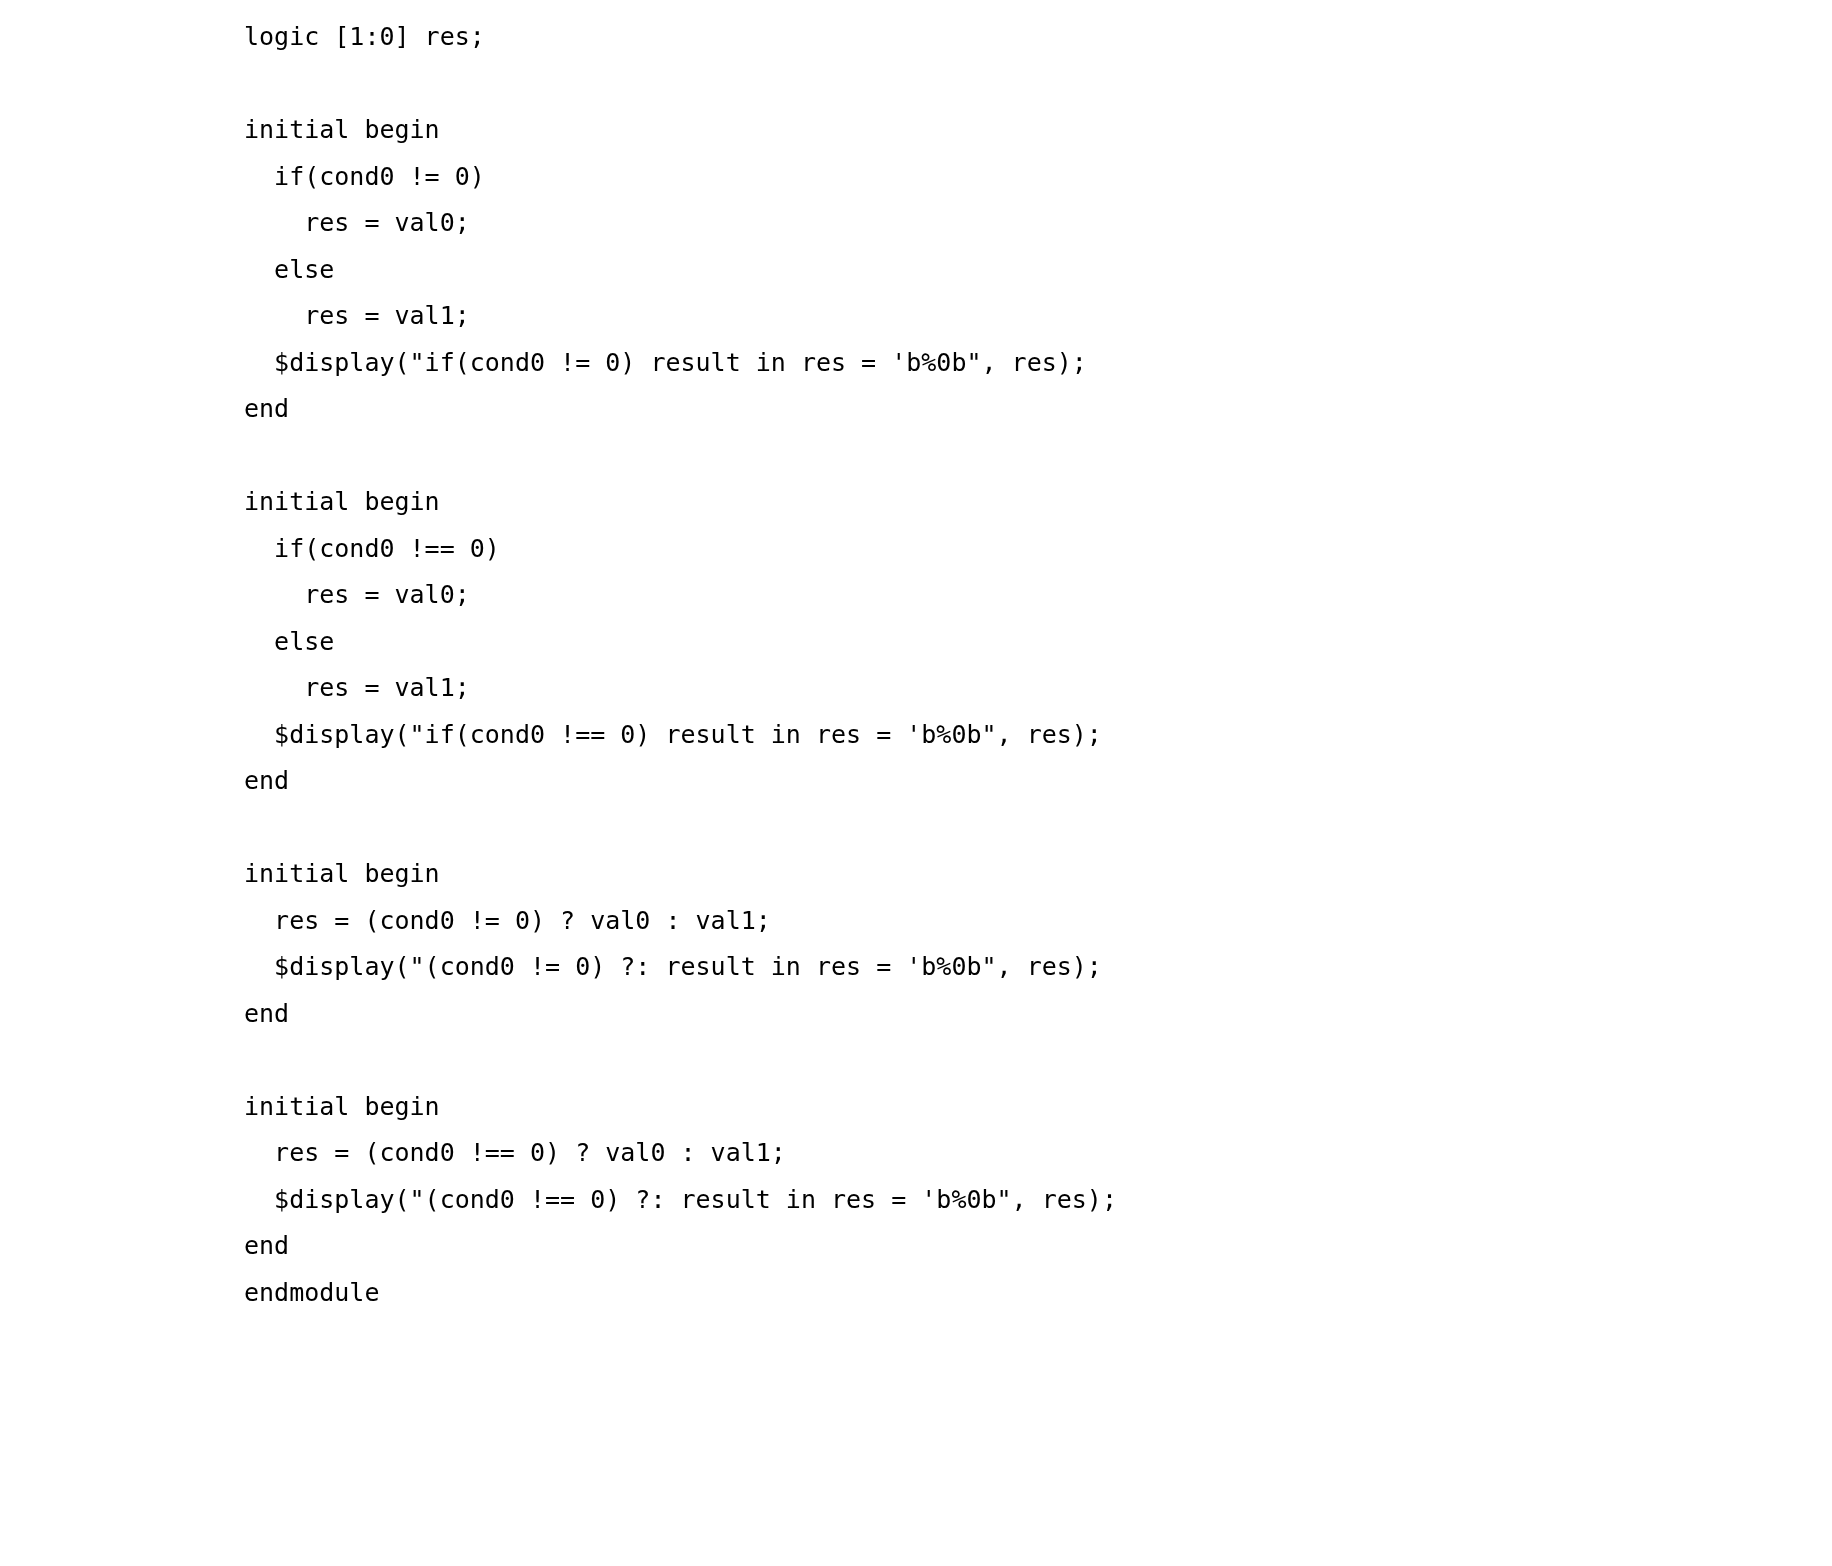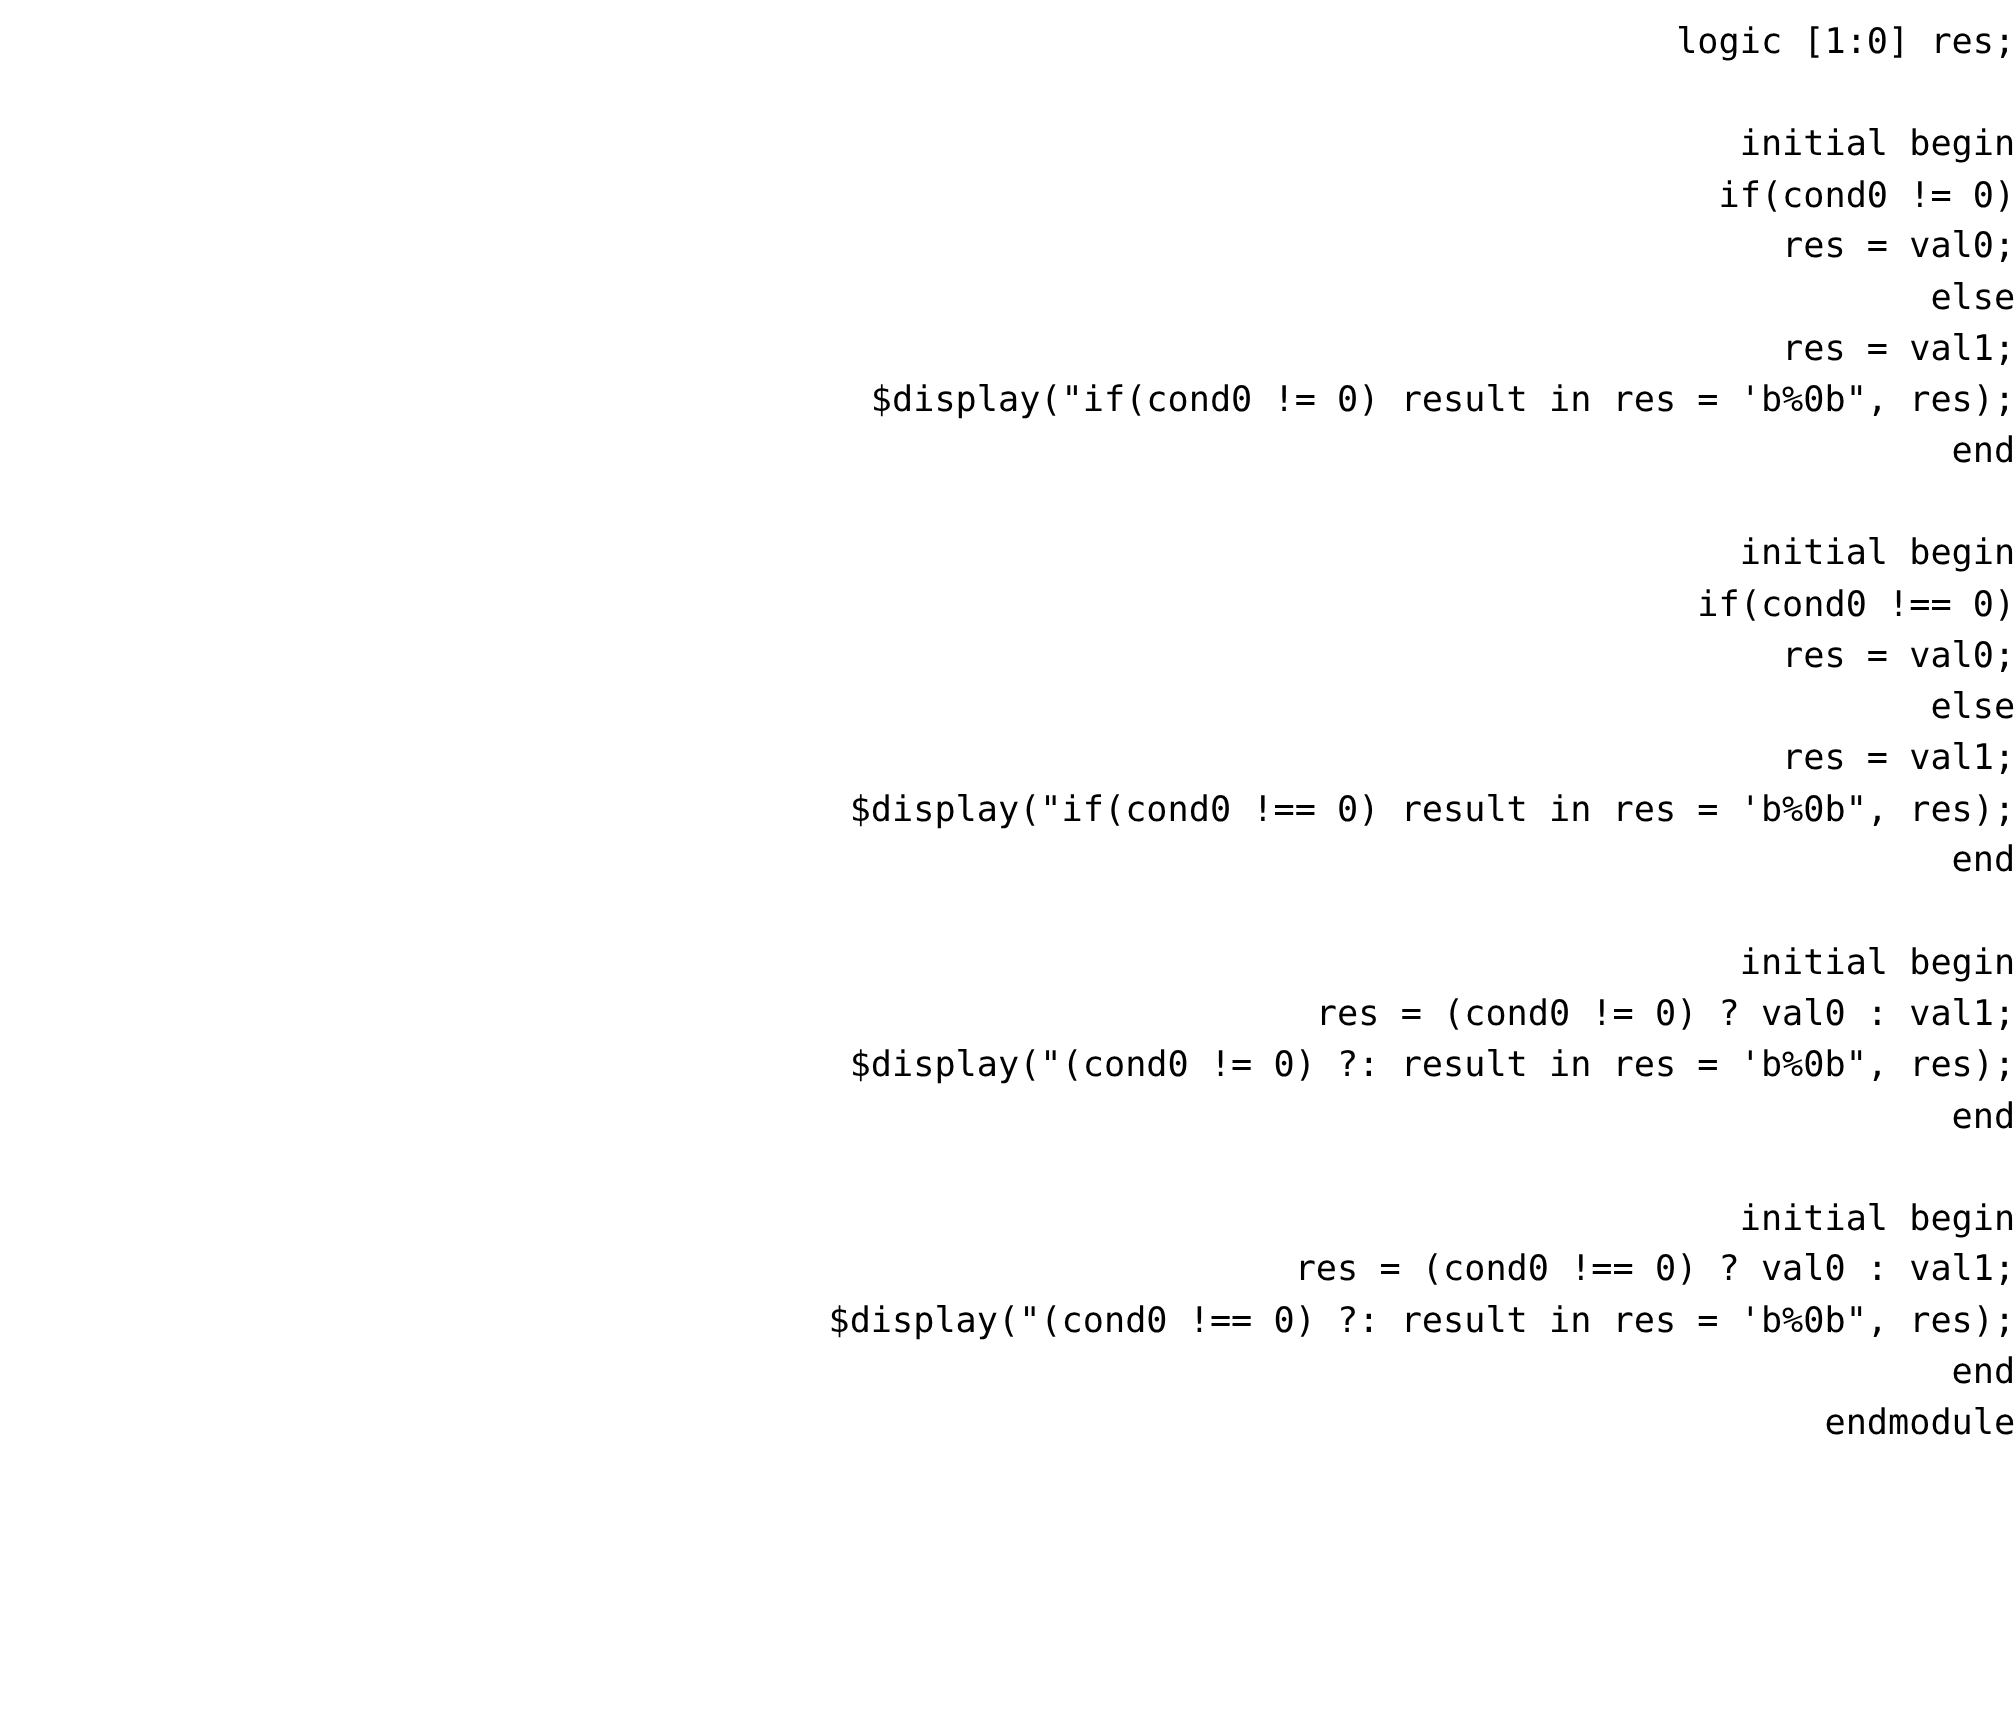--- a/index.html
+++ b/index.html
@@ -11,28 +11,27 @@
     width: 1832px;
     height: 1566px;
     font-family: "DejaVu Sans Mono", "Liberation Mono", monospace;
   }
   #code-block {
     padding: 14px 0 0 0;
     margin: 0;
   }
   .code-line {
     font-family: "DejaVu Sans Mono", "Liberation Mono", monospace;
-    font-size: 32px;
+    font-size: 25px;
     line-height: 46.5px;
     color: #000000;
     white-space: pre;
     padding-left: 244px;
     height: 46.5px;
     letter-spacing: 0px;
-    text-align: right;
   }
   .code-line.blank {
     height: 46.5px;
   }
 </style>
 </head>
 <body>
 
 <pre id="code-block"><div class="code-line">logic [1:0] res;</div><div class="code-line blank">&nbsp;</div><div class="code-line">initial begin</div><div class="code-line">  if(cond0 != 0)</div><div class="code-line">    res = val0;</div><div class="code-line">  else</div><div class="code-line">    res = val1;</div><div class="code-line">  $display("if(cond0 != 0) result in res = 'b%0b", res);</div><div class="code-line">end</div><div class="code-line blank">&nbsp;</div><div class="code-line">initial begin</div><div class="code-line">  if(cond0 !== 0)</div><div class="code-line">    res = val0;</div><div class="code-line">  else</div><div class="code-line">    res = val1;</div><div class="code-line">  $display("if(cond0 !== 0) result in res = 'b%0b", res);</div><div class="code-line">end</div><div class="code-line blank">&nbsp;</div><div class="code-line">initial begin</div><div class="code-line">  res = (cond0 != 0) ? val0 : val1;</div><div class="code-line">  $display("(cond0 != 0) ?: result in res = 'b%0b", res);</div><div class="code-line">end</div><div class="code-line blank">&nbsp;</div><div class="code-line">initial begin</div><div class="code-line">  res = (cond0 !== 0) ? val0 : val1;</div><div class="code-line">  $display("(cond0 !== 0) ?: result in res = 'b%0b", res);</div><div class="code-line">end</div><div class="code-line">endmodule</div></pre>
 

